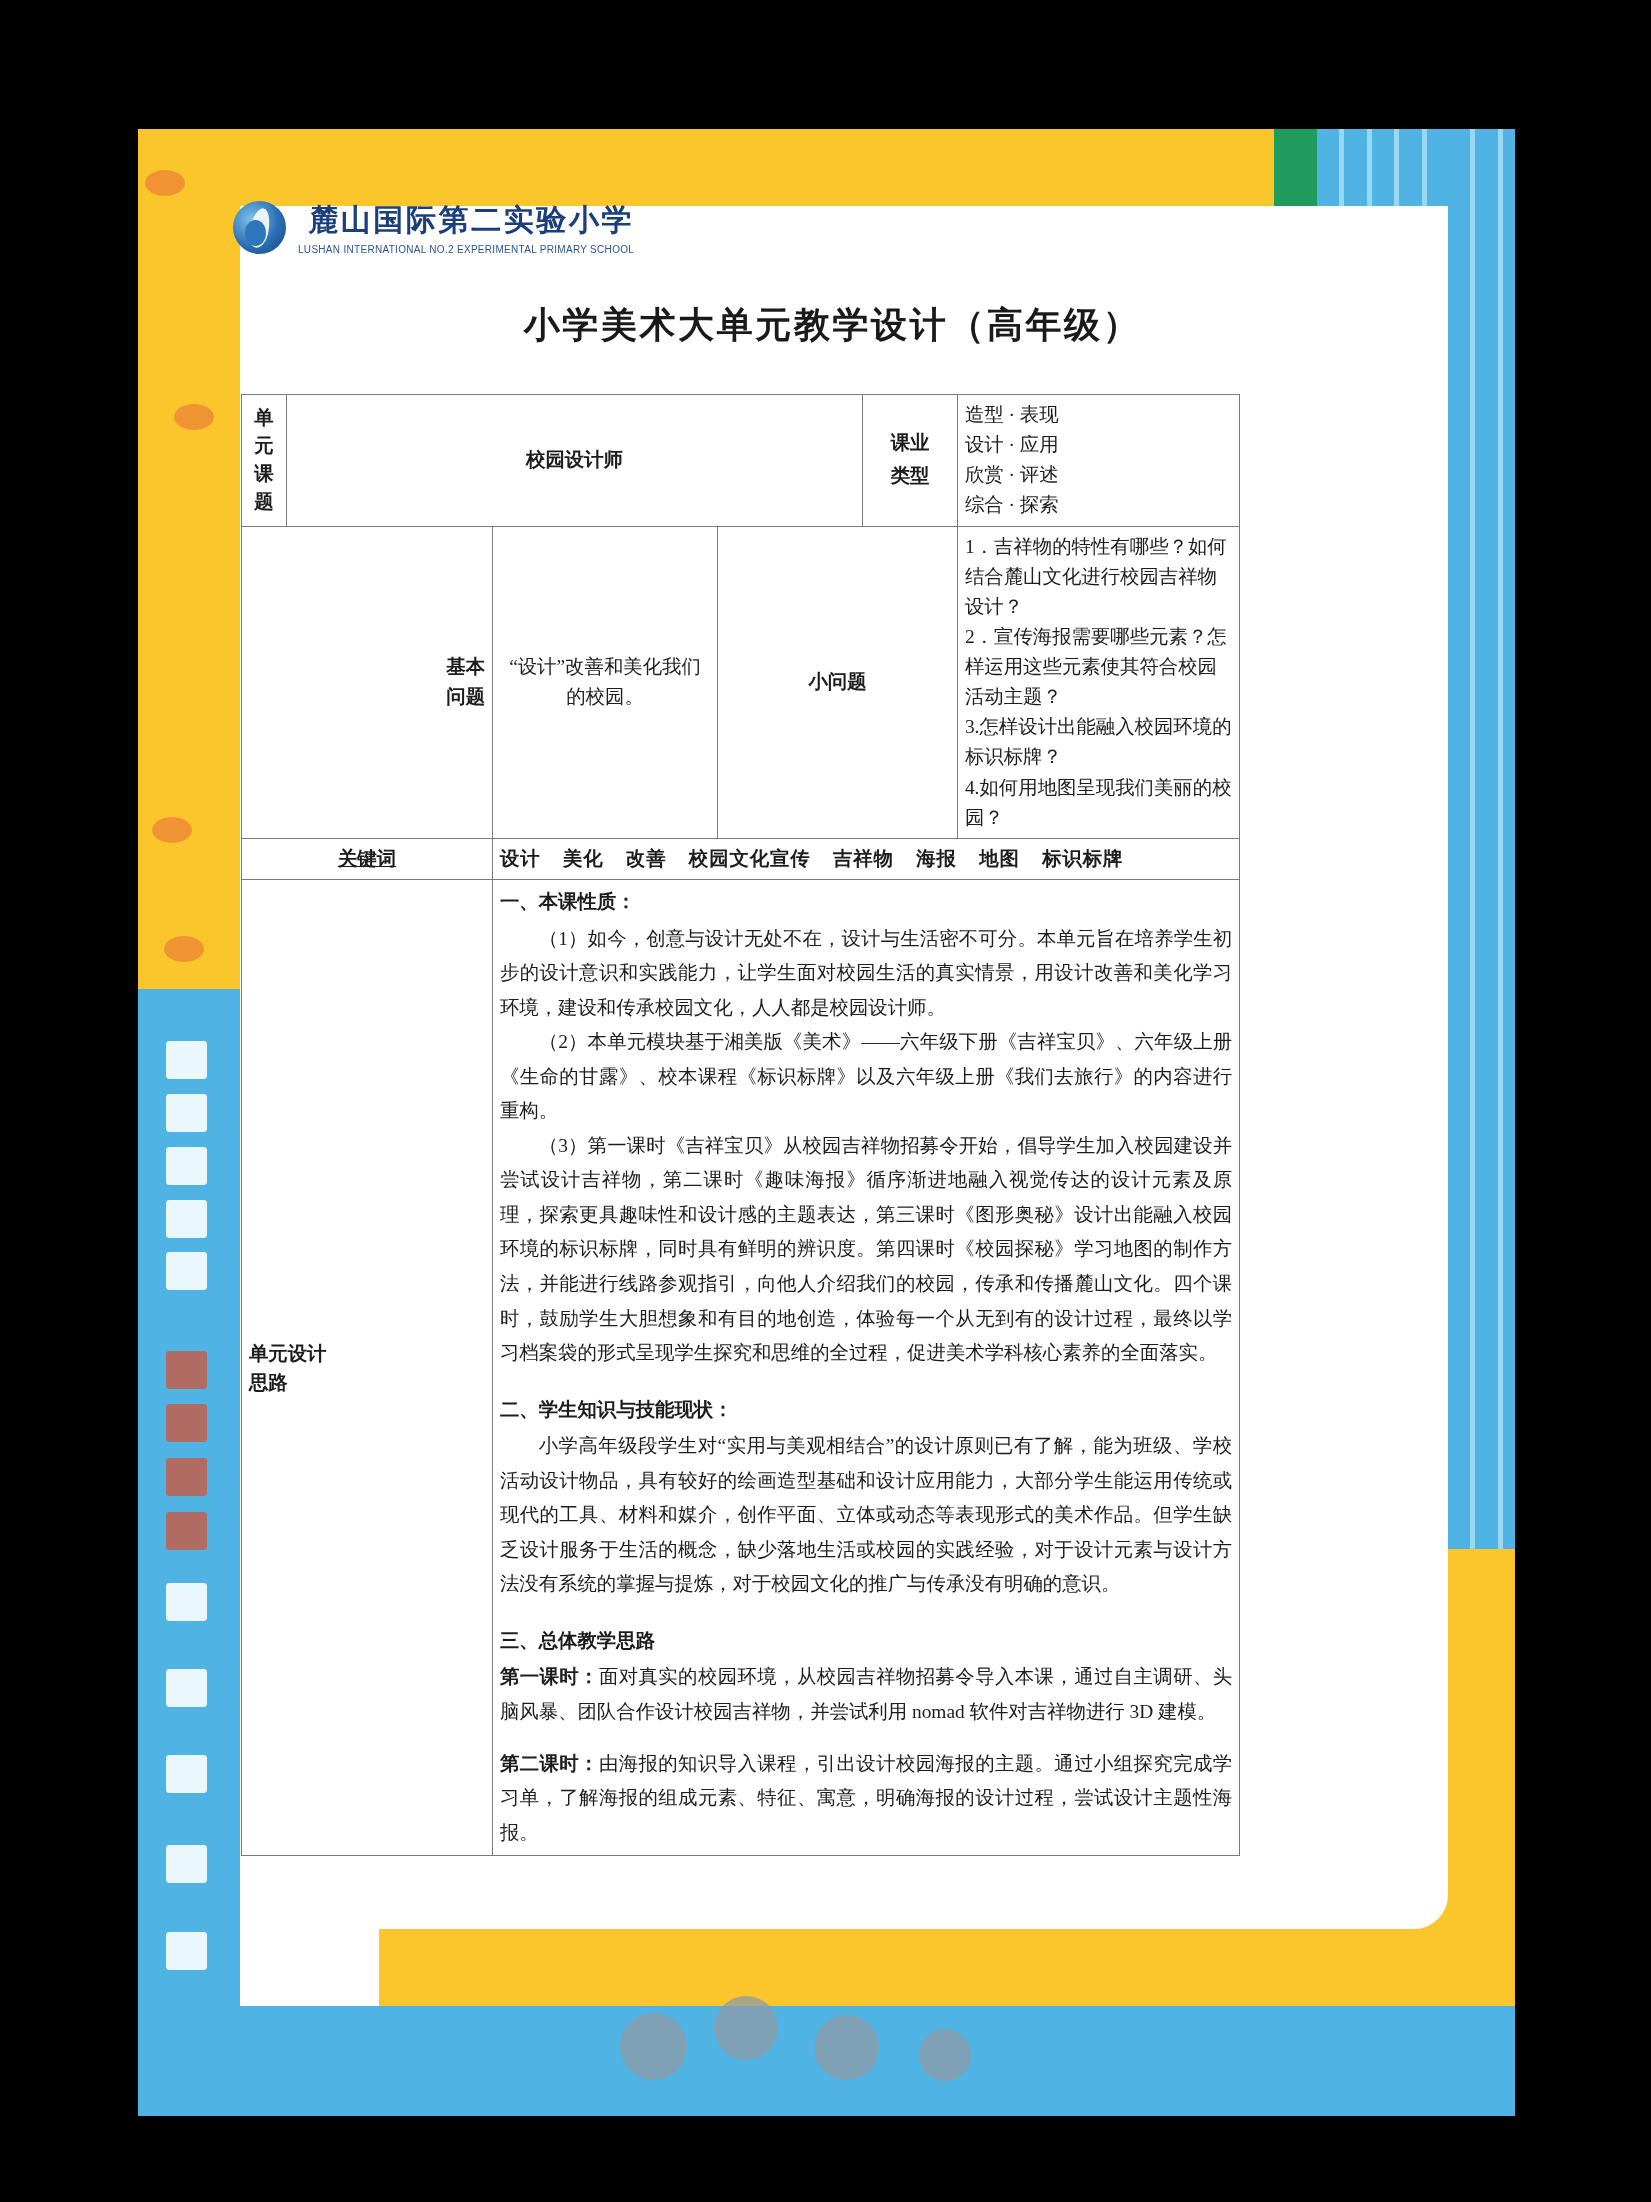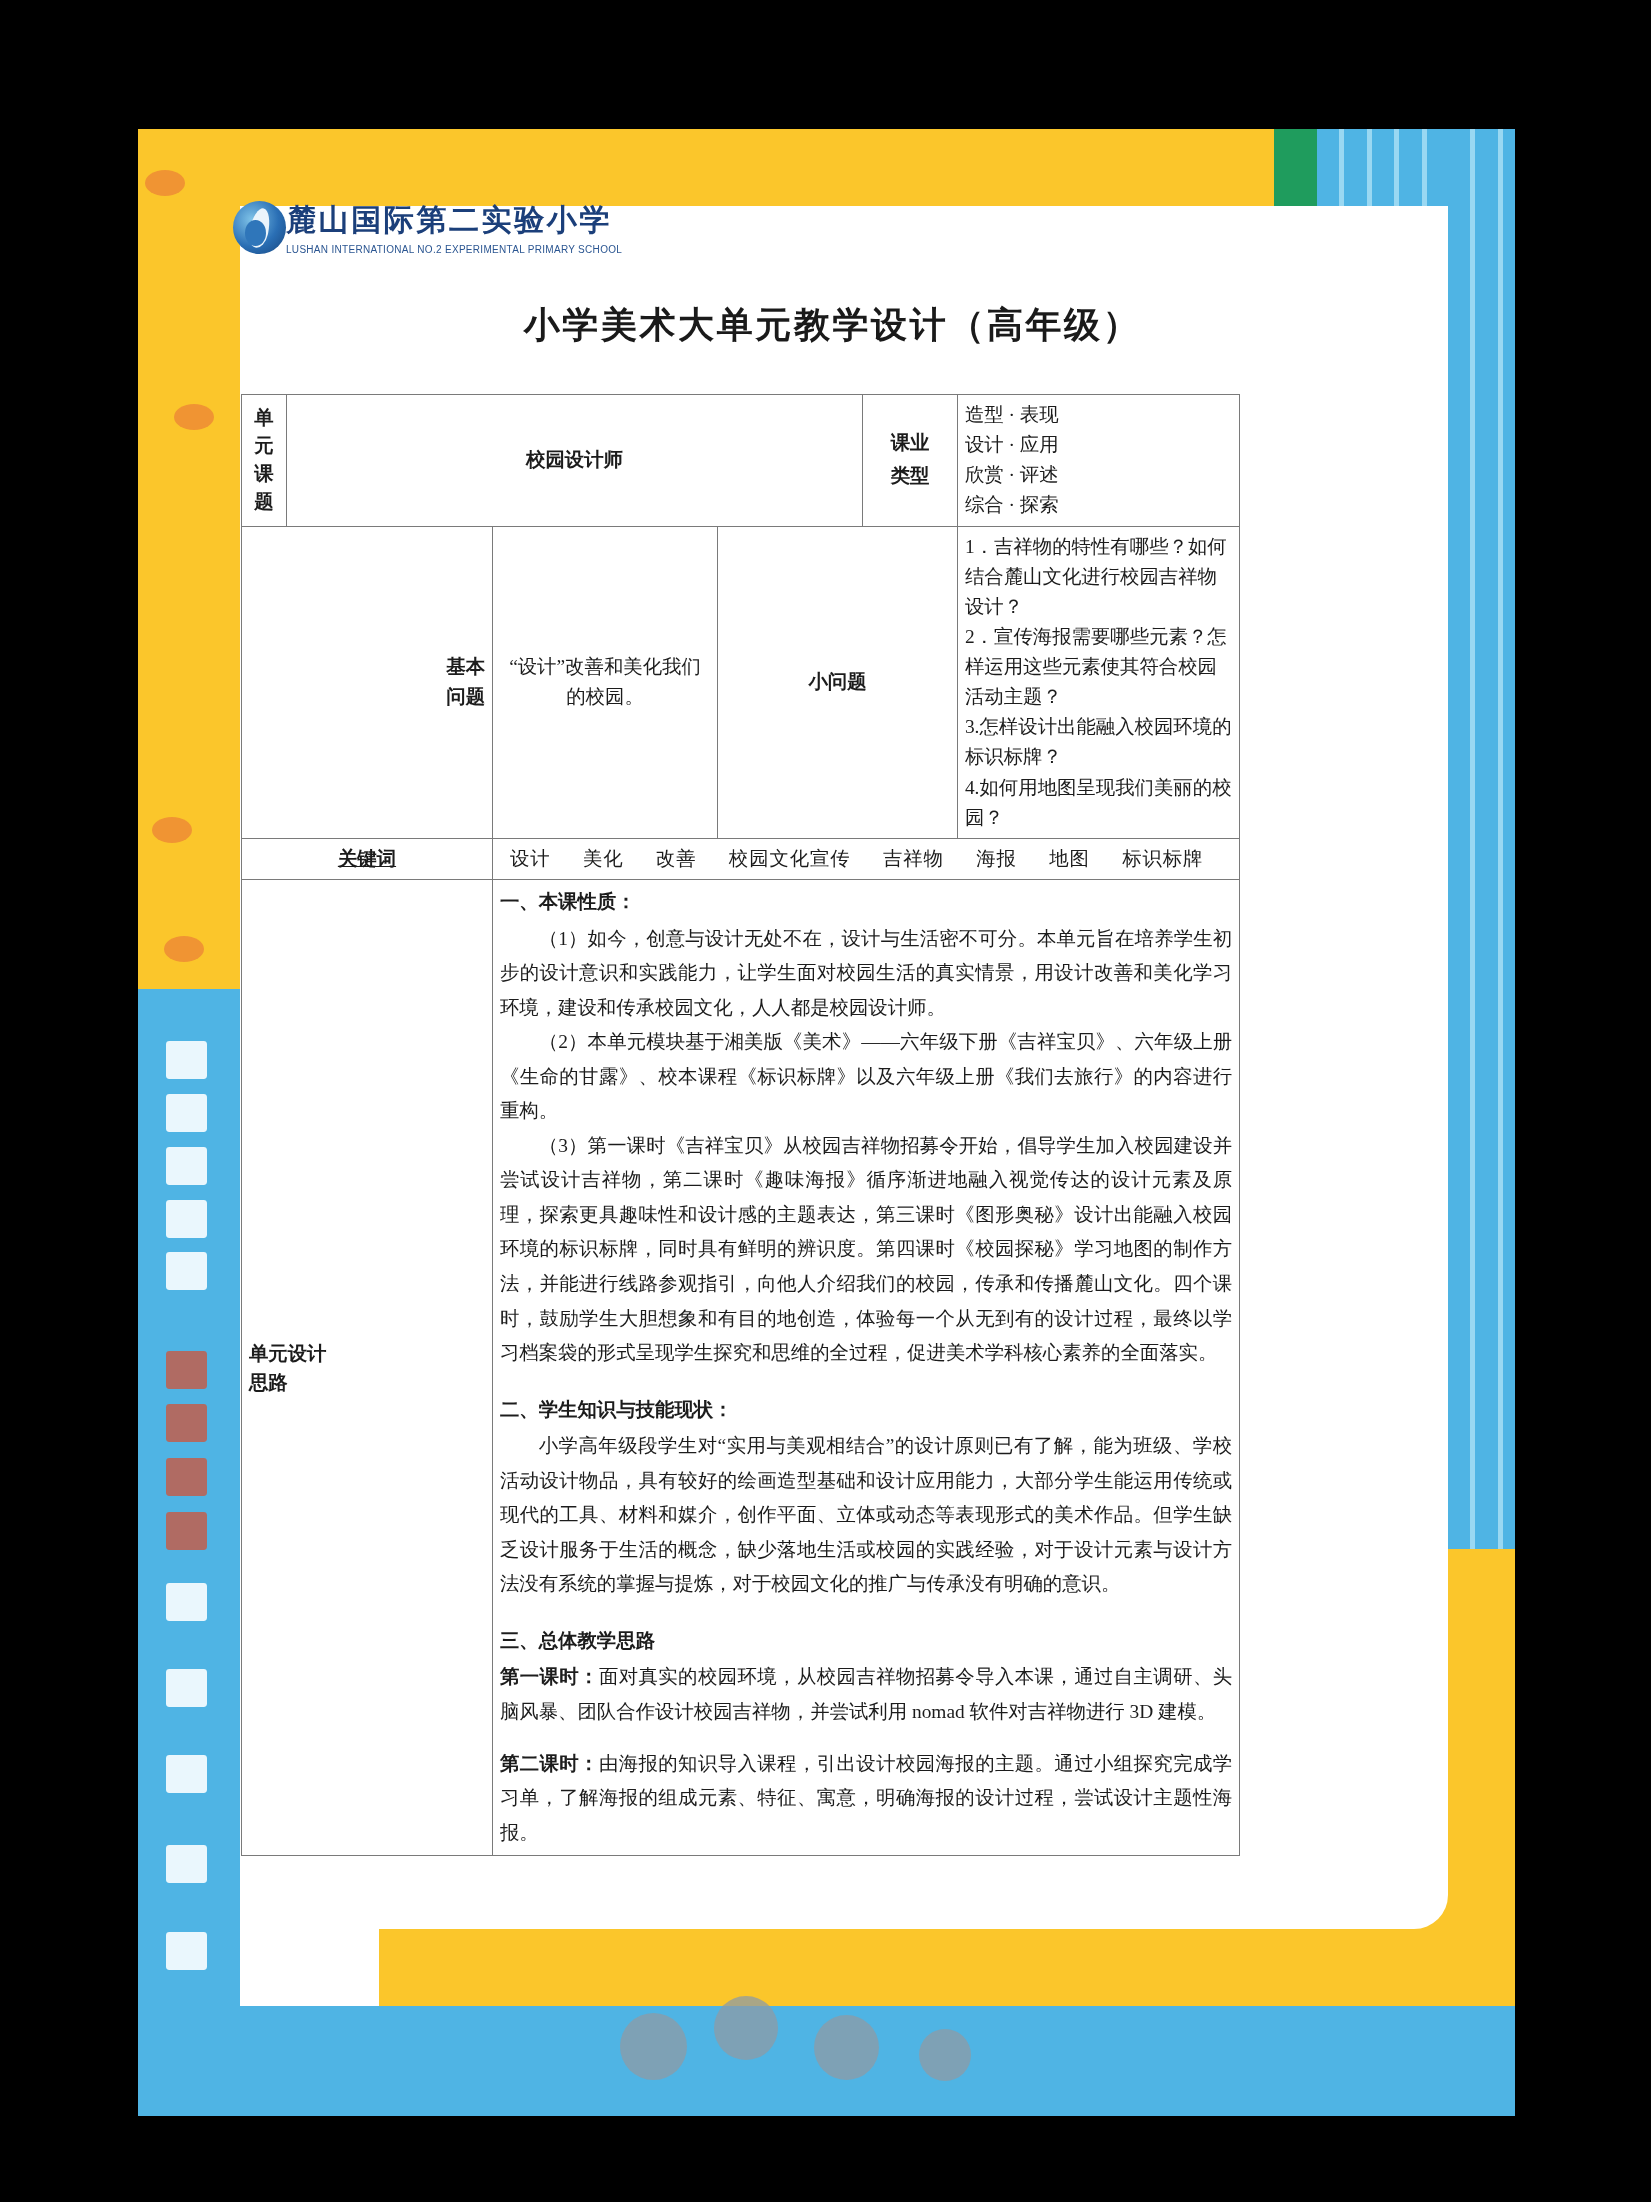--- a/index.html
+++ b/index.html
@@ -60,21 +60,21 @@
 
   
   #logo{position:absolute;left:95px;top:71px;display:flex;align-items:center;}
   .logo-mark{width:53px;height:53px;border-radius:50%;
      background:radial-gradient(circle at 35% 35%,#7fc3e8 0%,#2a6fb5 55%,#17447c 100%);
      position:relative;flex:none;}
   .logo-mark:before{content:"";position:absolute;left:17px;top:6.9px;width:19px;height:40px;
      border-radius:50% 50% 50% 50%/60% 60% 40% 40%;background:#eaf4fb;transform:rotate(12deg);}
   .logo-mark:after{content:"";position:absolute;left:12px;top:19px;width:20.6px;height:26px;
      border-radius:50%;background:#2f76ba;}
-  .logo-text{margin-left:0;}
+  .logo-text{margin-left:12px;text-align:right;}
   .logo-cn{font-size:30px;color:#1b3f7a;font-weight:700;letter-spacing:2.6px;
      font-family:"Liberation Serif",serif;white-space:nowrap;}
   .logo-en{font-size:10px;color:#2a5591;letter-spacing:0.3px;margin-top:2.6px;
      font-family:"Liberation Sans",sans-serif;white-space:nowrap;}
 
   
   #doc-title{position:absolute;left:12px;right:0;top:172px;text-align:center;
      font-size:36px;color:#1a1a1a;font-weight:700;letter-spacing:2.6px;}
 
   
@@ -84,21 +84,21 @@
      font-size:19.4px;color:#1c1c1c;line-height:1.55;}
   .c-vert{width:45px;text-align:center;font-weight:700;padding:8.6px 1.7px;}
   .c-vert span{display:block;line-height:1.45;}
   .ctr{text-align:center;}
   .bold{font-weight:700;}
   td.type-list{text-align:left;line-height:2.05;padding:10.3px 3.4px;}
   td.basic-lbl{width:76px;font-weight:700;text-align:right;padding-left:12px;}
   td.q-list{line-height:1.62;padding:8.6px 10.3px;}
   td.kw-lbl{font-weight:700;text-align:center;padding:8.6px 5.2px;text-decoration:underline;}
   td.kw-val{color:#17375e;letter-spacing:0.9px;padding:8.6px 10.3px;}
-  .kw-val b{font-weight:400;margin-right:22.4px;margin-left:10px;}
+  .kw-val b{font-weight:700;margin-right:22.4px;}
   td.unit-lbl{width:79px;font-weight:700;vertical-align:middle;text-align:left;padding-left:12px;font-size:20px;}
   td.unit-lbl span{display:block;line-height:1.5;}
   td.body{padding:12px 13.8px 15.5px 13.8px;}
   .body p{margin:0;font-size:19.4px;line-height:1.78;color:#1c1c1c;text-align:justify;}
   .body p.h{font-weight:700;margin-bottom:1.7px;}
   .body p.ind{text-indent:2em;}
   .body p.gap{margin-top:17px;}
   .body p.gap2{margin-top:22.4px;}
   .body .lead{font-weight:700;}
 </style>

